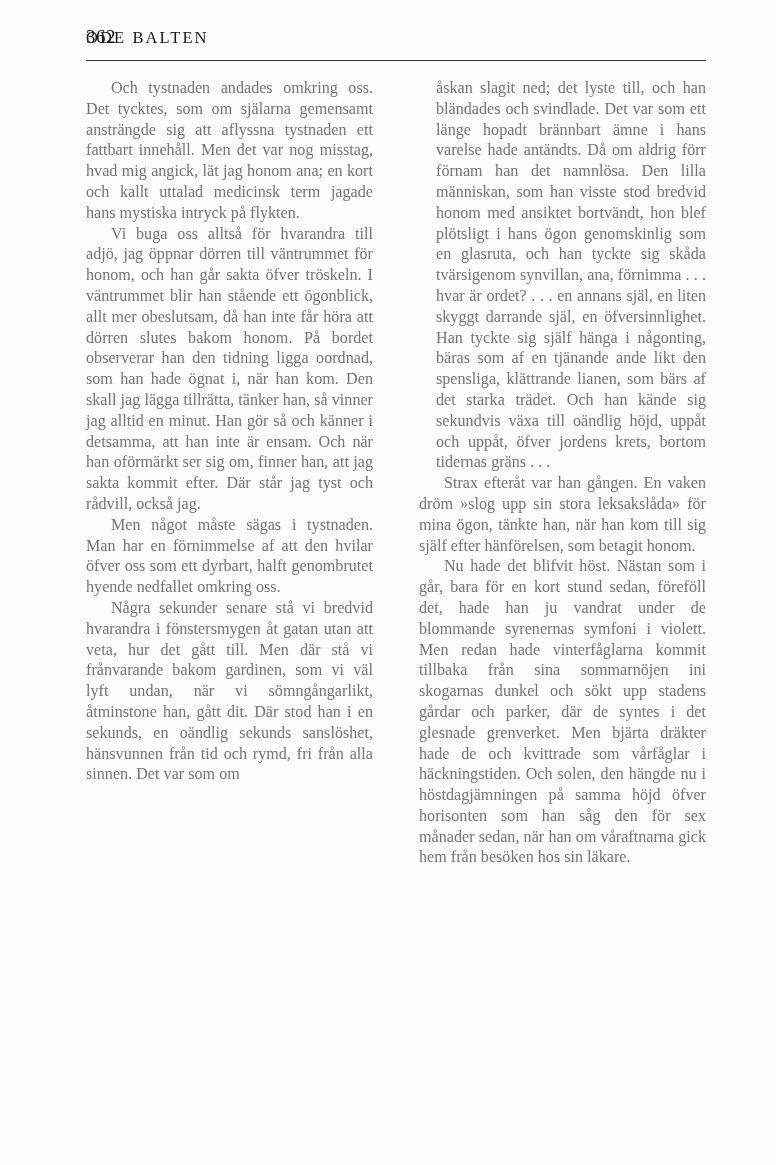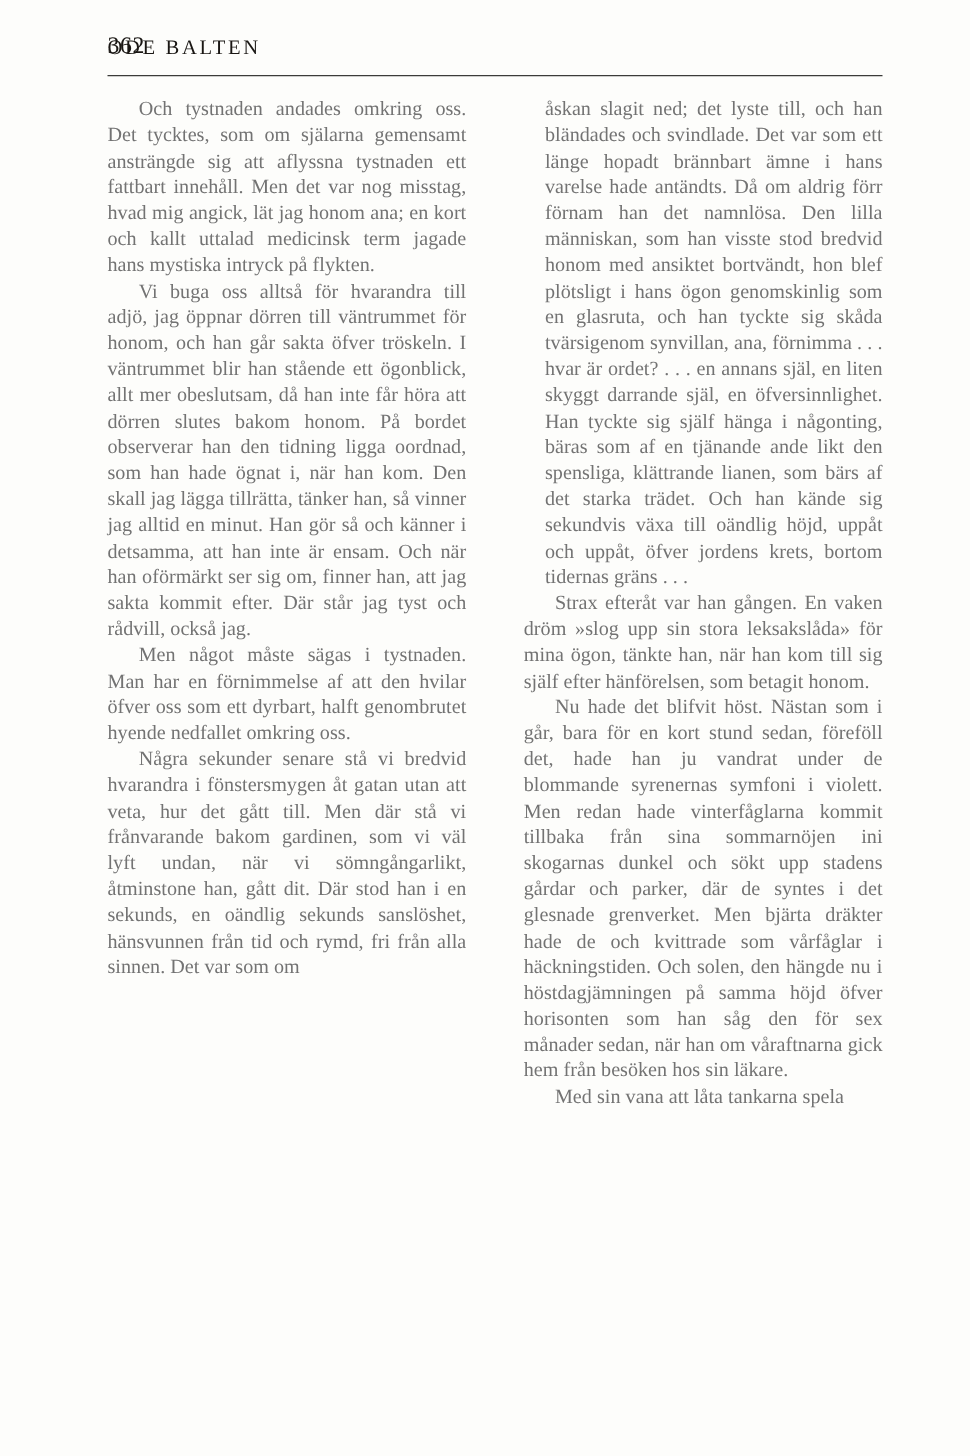--- a/index.html
+++ b/index.html
@@ -116,17 +116,16 @@
       <p>Och tystnaden andades omkring oss. Det tycktes, som om själarna gemensamt ansträngde sig att aflyssna tystnaden ett fattbart innehåll. Men det var nog misstag, hvad mig angick, lät jag honom ana; en kort och kallt uttalad medicinsk term jagade hans mystiska intryck på flykten.</p>
       <p>Vi buga oss alltså för hvarandra till adjö, jag öppnar dörren till väntrummet för honom, och han går sakta öfver tröskeln. I väntrummet blir han stående ett ögonblick, allt mer obeslutsam, då han inte får höra att dörren slutes bakom honom. På bordet observerar han den tidning ligga oordnad, som han hade ögnat i, när han kom. Den skall jag lägga tillrätta, tänker han, så vinner jag alltid en minut. Han gör så och känner i detsamma, att han inte är ensam. Och när han oförmärkt ser sig om, finner han, att jag sakta kommit efter. Där står jag tyst och rådvill, också jag.</p>
       <p>Men något måste sägas i tystnaden. Man har en förnimmelse af att den hvilar öfver oss som ett dyrbart, halft genombrutet hyende nedfallet omkring oss.</p>
       <p>Några sekunder senare stå vi bredvid hvarandra i fönstersmygen åt gatan utan att veta, hur det gått till. Men där stå vi frånvarande bakom gardinen, som vi väl lyft undan, när vi sömngångarlikt, åtminstone han, gått dit. Där stod han i en sekunds, en oändlig sekunds sanslöshet, hänsvunnen från tid och rymd, fri från alla sinnen. Det var som om</p>
     </div>
 
     <div class="column">
       <p class="no-indent">åskan slagit ned; det lyste till, och han bländades och svindlade. Det var som ett länge hopadt brännbart ämne i hans varelse hade antändts. Då om aldrig förr förnam han det namnlösa. Den lilla människan, som han visste stod bredvid honom med ansiktet bortvändt, hon blef plötsligt i hans ögon genomskinlig som en glasruta, och han tyckte sig skåda tvärsigenom synvillan, ana, förnimma . . . hvar är ordet? . . . en annans själ, en liten skyggt darrande själ, en öfversinnlighet. Han tyckte sig själf hänga i någonting, bäras som af en tjänande ande likt den spensliga, klättrande lianen, som bärs af det starka trädet. Och han kände sig sekundvis växa till oändlig höjd, uppåt och uppåt, öfver jordens krets, bortom tidernas gräns . . .</p>
       <p>Strax efteråt var han gången. En vaken dröm »slog upp sin stora leksakslåda» för mina ögon, tänkte han, när han kom till sig själf efter hänförelsen, som betagit honom.</p>
       <p>Nu hade det blifvit höst. Nästan som i går, bara för en kort stund sedan, föreföll det, hade han ju vandrat under de blommande syrenernas symfoni i violett. Men redan hade vinterfåglarna kommit tillbaka från sina sommarnöjen ini skogarnas dunkel och sökt upp stadens gårdar och parker, där de syntes i det glesnade grenverket. Men bjärta dräkter hade de och kvittrade som vårfåglar i häckningstiden. Och solen, den hängde nu i höstdagjämningen på samma höjd öfver horisonten som han såg den för sex månader sedan, när han om våraftnarna gick hem från besöken hos sin läkare.</p>
-      <p>Med sin vana att låta tankarna spela</p>
     </div>
 
   </div>
 </div>
 
 </body></html>

